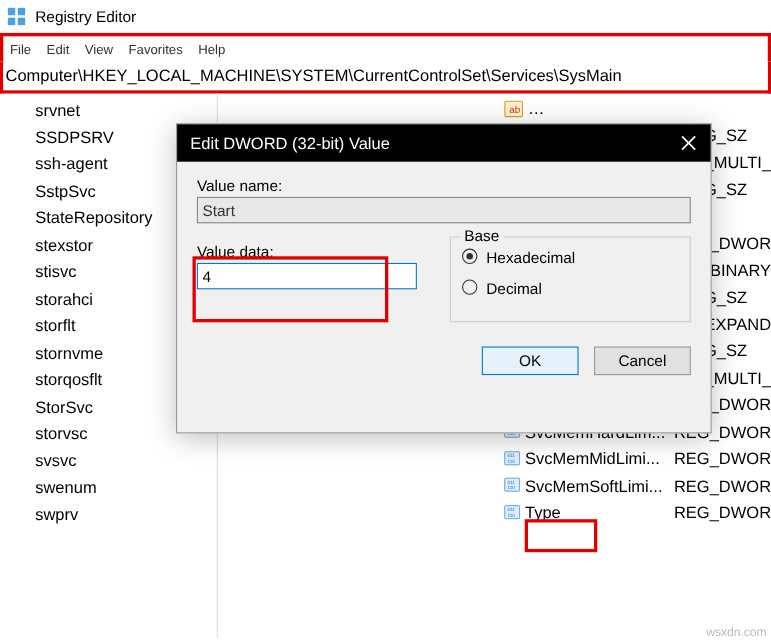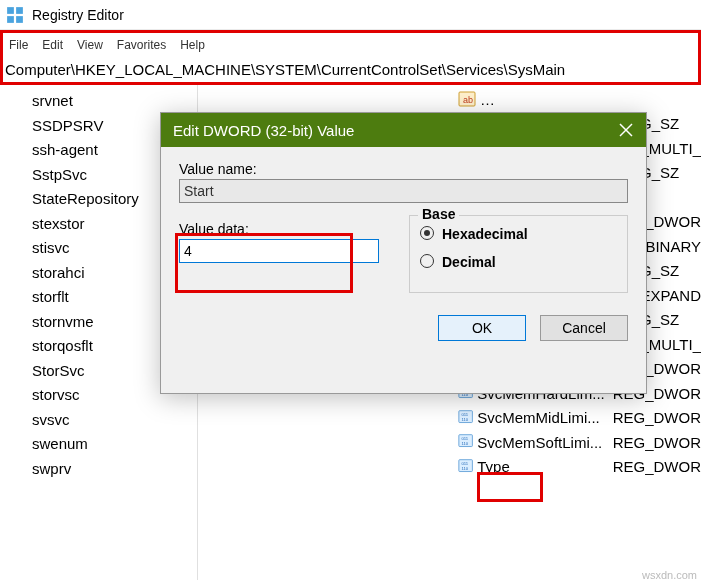--- a/index.html
+++ b/index.html
@@ -23,30 +23,30 @@
   .values-list { position: absolute; top: 0; left: 0; right: 0; padding-top: 2px; }
   .value-row { display: flex; align-items: center; height: 24.5px; padding-left: 260px; font-size: 15px; }
   .value-row .vicon { width: 18px; height: 18px; margin-right: 4px; }
   .value-row .vname { width: 160px; white-space: nowrap; overflow: hidden; text-overflow: ellipsis; }
   .value-row .vtype { white-space: nowrap; }
 
   .red-box-start { position: absolute; border: 3px solid #e00000; }
 
   
   .dialog { position: absolute; top: 112px; left: 160px; width: 487px; height: 282px; background: #f0f0f0; box-shadow: 0 4px 24px rgba(0,0,0,0.25); border: 1px solid #999; }
-  .dlg-title { height: 34px; background: #4d7c0f; color: #fff; display: flex; align-items: center; padding: 0 12px; font-size: 15px; justify-content: space-between; }
+  .dlg-title { height: 34px; background: #000000; color: #fff; display: flex; align-items: center; padding: 0 12px; font-size: 15px; justify-content: space-between; }
   .dlg-close { width: 16px; height: 16px; stroke: #fff; cursor: pointer; }
   .dlg-body { padding: 14px 18px 14px 18px; }
   .dlg-label { font-size: 14px; color: #000; margin-bottom: 2px; }
   .dlg-input { width: 100%; height: 24px; border: 1px solid #888; background: #fff; padding: 0 4px; font-size: 14px; }
   .dlg-input.disabled { background: #e8e8e8; color: #333; }
   .dlg-row { display: flex; margin-top: 18px; gap: 30px; }
   .dlg-left { width: 200px; }
   .dlg-right { flex: 1; }
-  .fieldset { border: 1px solid #ccc; padding: 6px 10px 10px 10px; margin-top: -6px; position: relative; font-weight: bold; }
+  .fieldset { border: 1px solid #ccc; padding: 6px 10px 10px 10px; margin-top: -6px; position: relative; }
   .fieldset-label { position: absolute; top: -10px; left: 8px; background: #f0f0f0; padding: 0 4px; font-size: 14px; }
   .radio-row { display: flex; height: 24px; margin: 4px 0; }
   .radio { width: 14px; height: 14px; border: 1px solid #333; border-radius: 50%; margin-right: 8px; display: inline-flex; align-items: center; justify-content: center; }
   .radio.checked::after { content: ""; width: 6px; height: 6px; background: #333; border-radius: 50%; }
   .dlg-buttons { display: flex; justify-content: flex-end; gap: 14px; margin-top: 22px; }
   .dlg-btn { width: 88px; height: 26px; border: 1px solid #999; background: #e1e1e1; font-size: 14px; }
   .dlg-btn.default { border: 1px solid #0078d7; background: #e5f1fb; }
 
   .red-box-vd { position: absolute; border: 3px solid #e00000; }
 

